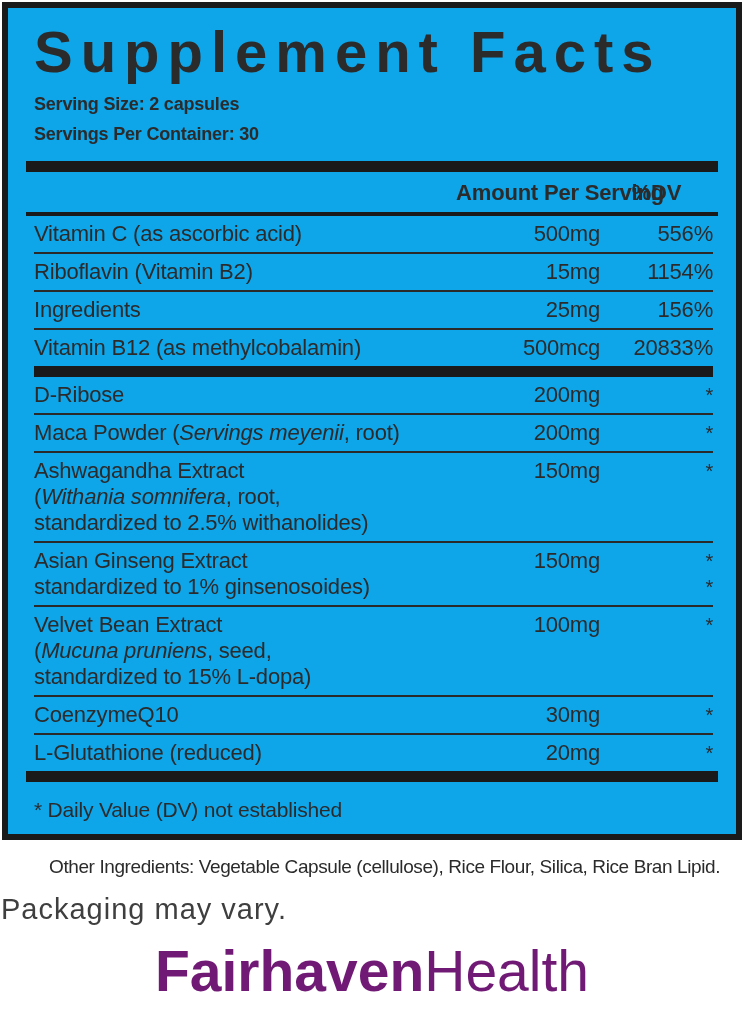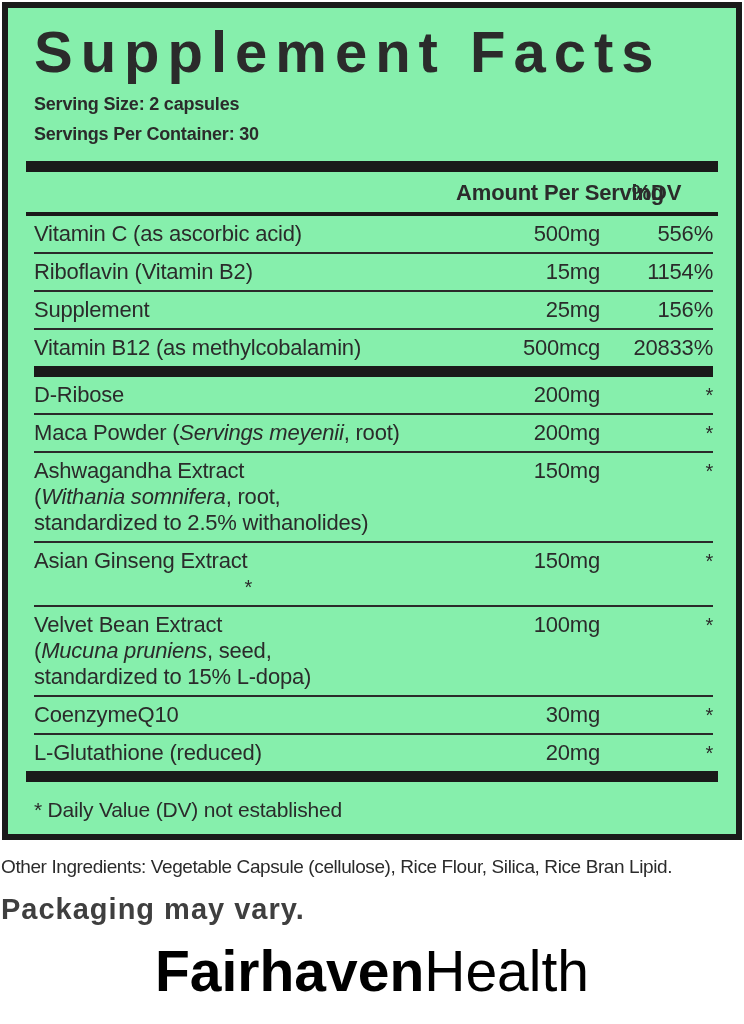--- a/index.html
+++ b/index.html
@@ -4,21 +4,21 @@
 <style>
   :root{
     --ink:#2b2b2b;
     --line:#1a1a1a;
     --thin:#2a2a2a;
   }
   *{box-sizing:border-box;margin:0;padding:0;}
   html,body{width:744px;height:1024px;background:#ffffff;overflow:hidden;
     font-family:"Liberation Sans",sans-serif;color:var(--ink);}
   
-  .label-panel{margin:2px 2px 16px 2px;border:6px solid var(--line);background:#86efac;}
+  .label-panel{margin:2px 2px 16px 2px;border:6px solid var(--line);background:#0ea5e9;}
   .panel-inner{padding:0 23px 0 26px;}
   .sf-title{font-size:58px;line-height:1.05;font-weight:bold;letter-spacing:8px;
     margin-top:14px;white-space:nowrap;}
   .serving-block{margin-top:6px;}
   .serving-line{font-size:18px;font-weight:bold;line-height:30px;letter-spacing:-0.2px;}
   .bar{height:11px;background:var(--line);margin-left:-8px;margin-right:-5px;}
   .bar-top{margin-top:12px;}
   
   .hdr-row{display:flex;align-items:center;padding:8px 0 6px 0;
     font-size:22px;font-weight:bold;letter-spacing:-0.2px;}
@@ -32,23 +32,23 @@
   .row + .row{border-top:2px solid var(--thin);}
   .ln{display:flex;align-items:center;line-height:26px;font-size:22px;letter-spacing:-0.2px;}
   .ln-name{flex:1;}
   .ln-amt{width:105px;text-align:right;}
   .ln-dv{width:113px;text-align:right;}
   .it{font-style:italic;}
   .dv-star{font-size:20px;}
   
   .footnote{font-size:21px;padding:16px 0 12px 0;letter-spacing:-0.2px;}
   
-  .other-ing{margin:13px 0 7px 1px;font-size:19px;letter-spacing:-0.4px;white-space:nowrap;}
-  .packaging{margin:15px 0 0 1px;font-size:29px;letter-spacing:1px;color:#3f3f3f;font-weight:bold;}
-  .brand{margin-top:16px;text-align:center;font-size:57px;line-height:1.05;color:#000000;
+  .other-ing{margin:13px 0 7px 1px;font-size:19px;letter-spacing:-0.4px;white-space:nowrap;padding-left:48px;}
+  .packaging{margin:15px 0 0 1px;font-size:29px;letter-spacing:1px;color:#3f3f3f;}
+  .brand{margin-top:16px;text-align:center;font-size:57px;line-height:1.05;color:#701a75;
     white-space:nowrap;}
   .brand-bold{font-weight:bold;}
   .brand-light{font-weight:normal;}
 </style>
 </head>
 <body>
 
 <div class="label-panel">
   <div class="panel-inner">
     <div class="sf-title">Supplement Facts</div>
@@ -74,21 +74,21 @@
           </div>
           <div class="row">
             <div class="ln">
               <div class="ln-name"><span>Riboflavin (Vitamin B2)</span></div>
               <div class="ln-amt">15mg</div>
               <div class="ln-dv">1154%</div>
             </div>
           </div>
           <div class="row">
             <div class="ln">
-              <div class="ln-name"><span>Supplement</span></div>
+              <div class="ln-name"><span>Ingredients</span></div>
               <div class="ln-amt">25mg</div>
               <div class="ln-dv">156%</div>
             </div>
           </div>
           <div class="row">
             <div class="ln">
               <div class="ln-name"><span>Vitamin B12 (as methylcobalamin)</span></div>
               <div class="ln-amt">500mcg</div>
               <div class="ln-dv">20833%</div>
             </div>
@@ -126,20 +126,21 @@
               <div class="ln-dv"></div>
             </div>
           </div>
           <div class="row">
             <div class="ln">
               <div class="ln-name"><span>Asian Ginseng Extract</span></div>
               <div class="ln-amt">150mg</div>
               <div class="ln-dv dv-star">*</div>
             </div>
             <div class="ln">
+              <div class="ln-name"><span>standardized to 1% ginsenosoides)</span></div>
               <div class="ln-amt"></div>
               <div class="ln-dv dv-star">*</div>
             </div>
           </div>
           <div class="row">
             <div class="ln">
               <div class="ln-name"><span>Velvet Bean Extract</span></div>
               <div class="ln-amt">100mg</div>
               <div class="ln-dv dv-star">*</div>
             </div>

